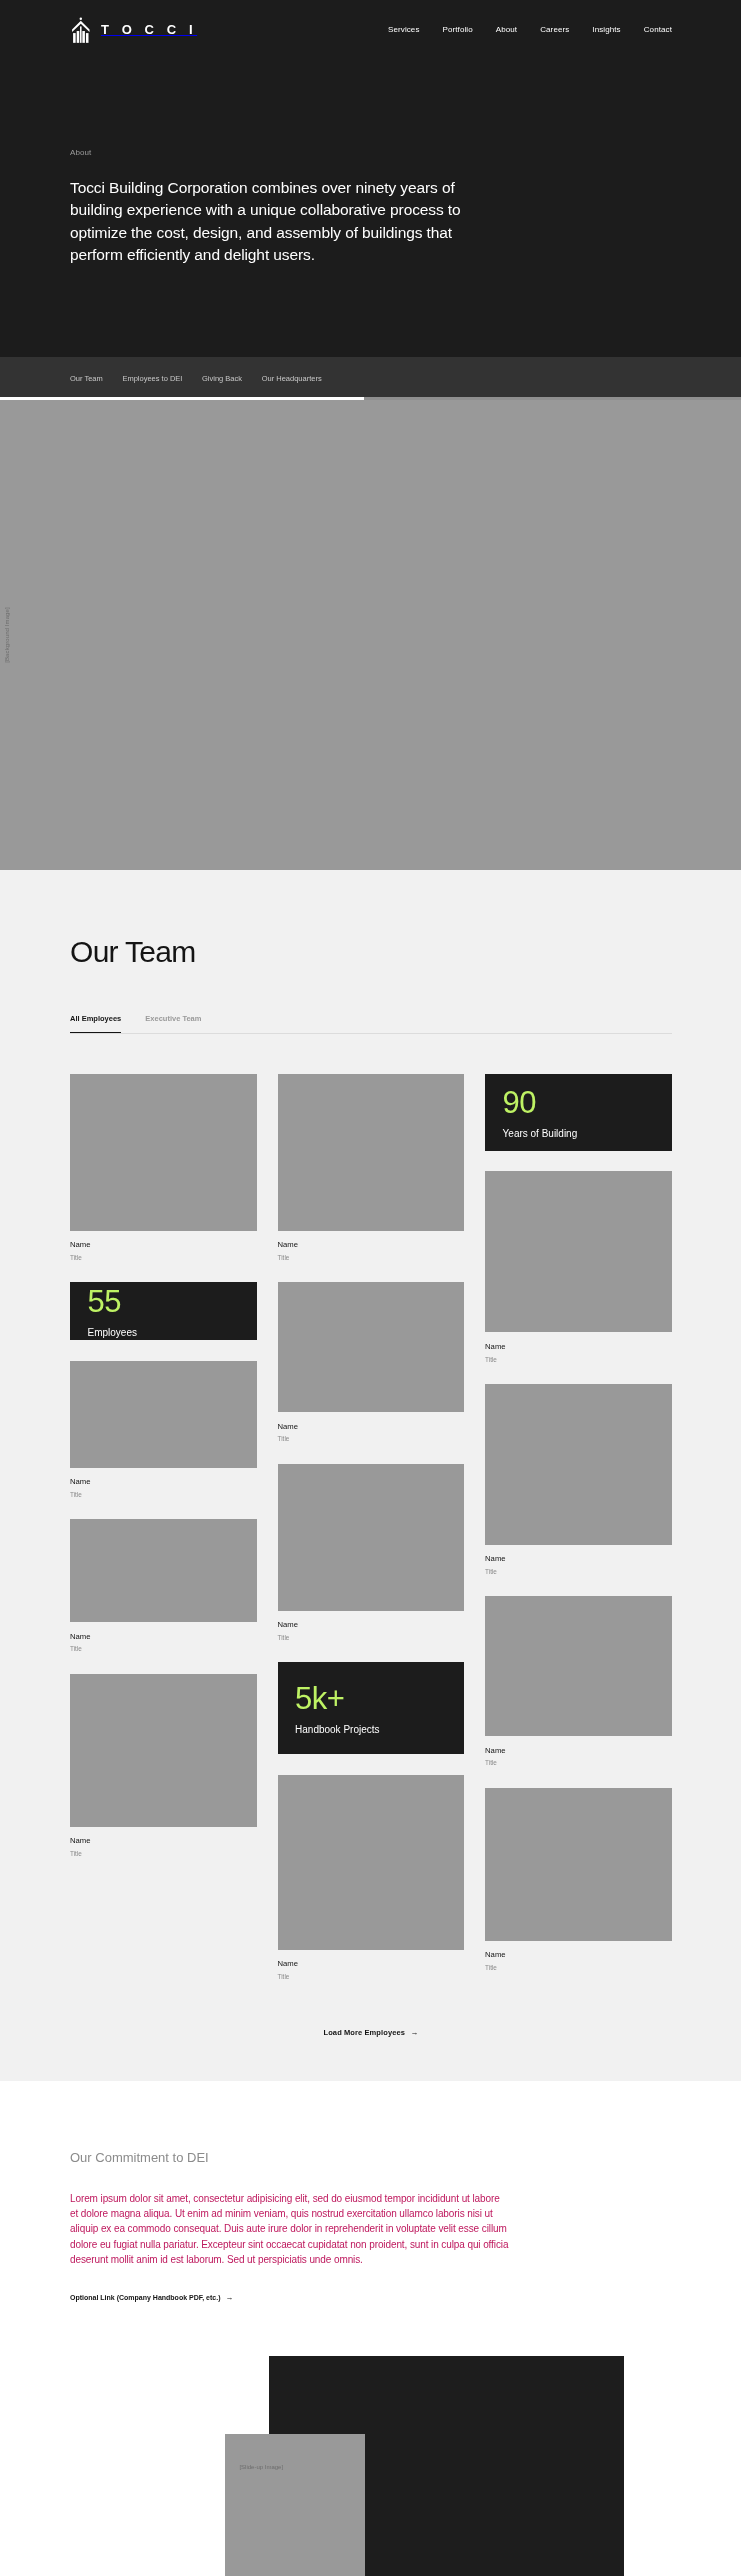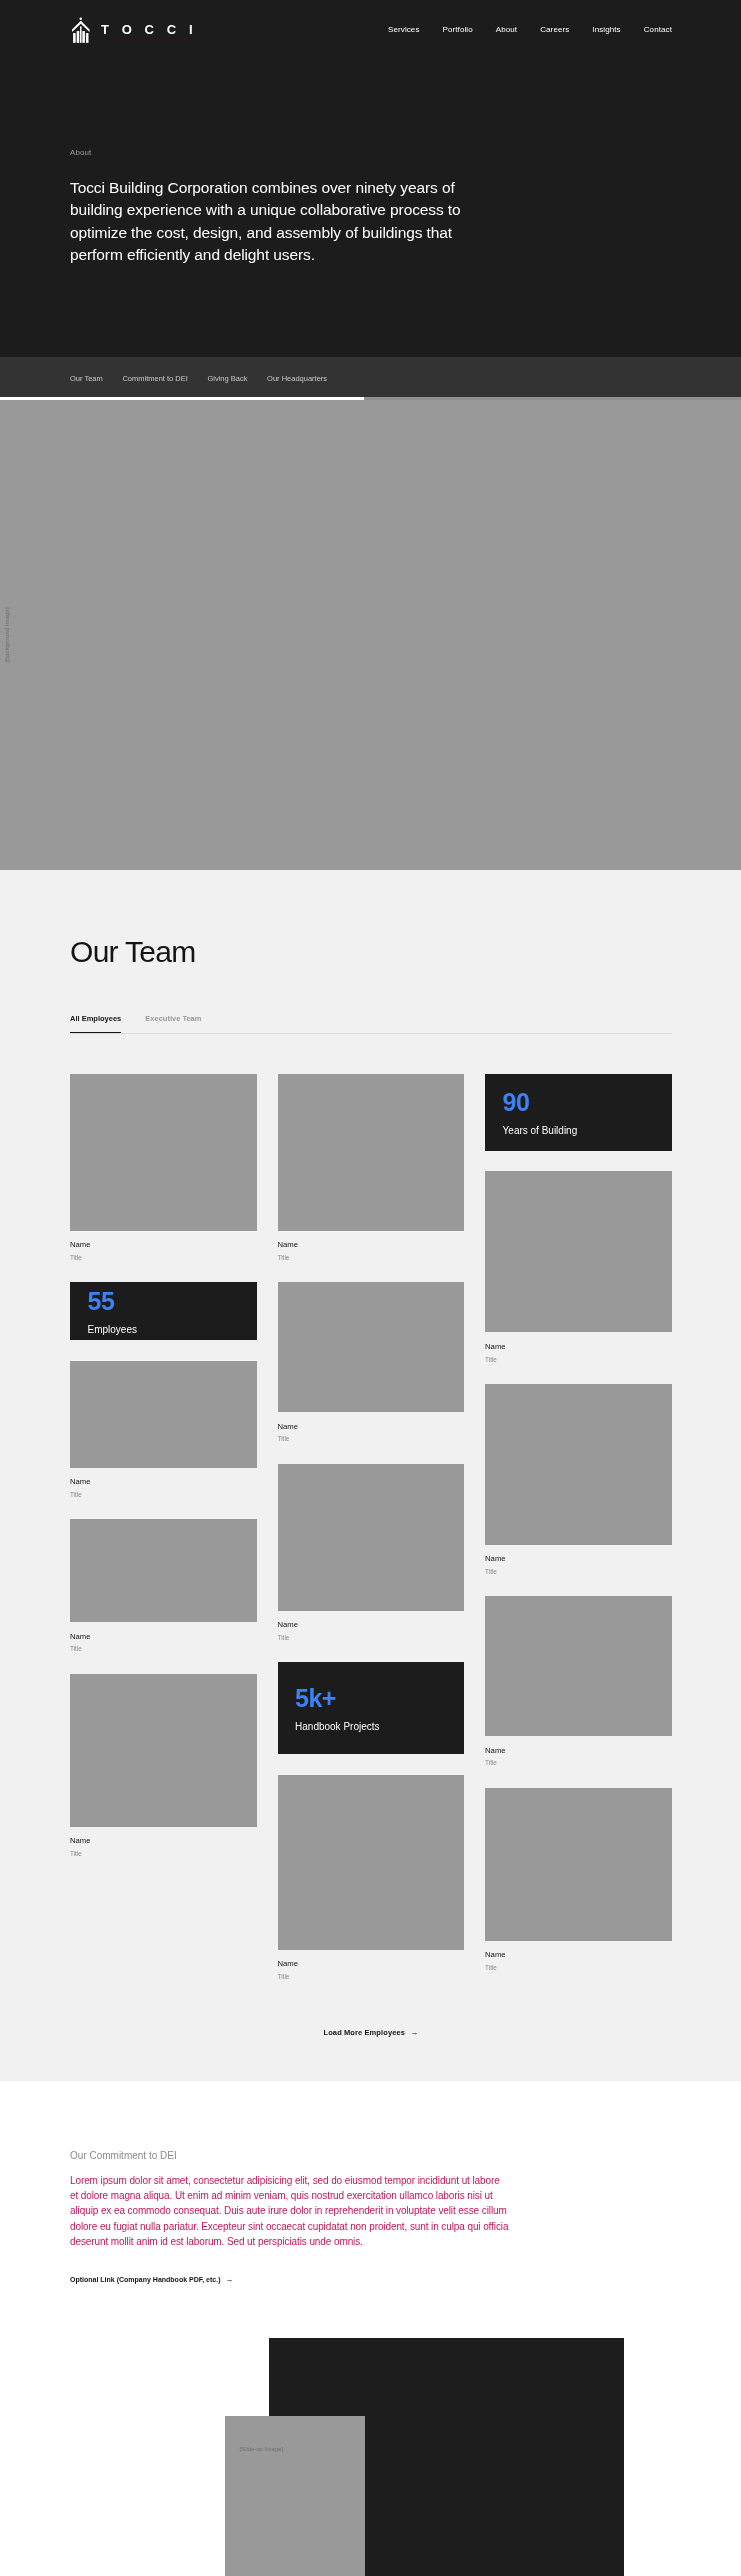--- a/index.html
+++ b/index.html
@@ -185,24 +185,24 @@
 
   .stat {
     background: #1c1c1c;
     width: 100%;
     padding: 21.6px 17.5px 19.6px 17.5px;
     display: flex;
     flex-direction: column;
     justify-content: center;
   }
   .stat-value {
-    color: #3b82f6;
-    font-size: 25px;
+    color: #bef264;
+    font-size: 31px;
     line-height: 1;
-    font-weight: 700;
+    font-weight: 400;
     letter-spacing: -0.5px;
   }
   .stat-label {
     color: #ffffff;
     font-size: 10px;
     margin-top: 10.3px;
     font-weight: 400;
   }
 
   .loadmore-wrap {
@@ -225,22 +225,22 @@
   }
   .arrow { font-size: 7.7px; line-height: 1; }
 
   
   .dei {
     background: #ffffff;
     padding: 69px 70px 0 70px;
   }
   .dei-eyebrow {
     color: #8b8b8b;
-    font-size: 10px;
-    margin-bottom: 12px;
+    font-size: 13px;
+    margin-bottom: 26px;
   }
   .dei-body {
     font-size: 10px;
     line-height: 1.52;
     color: #be185d;
     max-width: 440px;
     letter-spacing: -0.1px;
   }
   .dei-link {
     display: inline-flex;
@@ -315,21 +315,21 @@
 
   <div class="hero-body">
     <div class="eyebrow">About</div>
     <p class="hero-lede">Tocci Building Corporation combines over ninety years of building experience with a unique collaborative process to optimize the cost, design, and assembly of buildings that perform efficiently and delight users.</p>
   </div>
 </header>
 
 <nav class="subnav">
   <div class="subnav-items">
     <a href="#">Our Team</a>
-    <a href="#">Commitment to DEI</a>
+    <a href="#">Employees to DEI</a>
     <a href="#">Giving Back</a>
     <a href="#">Our Headquarters</a>
   </div>
   <div class="subnav-progress">
     <span style="width: 49%;"></span>
   </div>
 </nav>
 
 <section class="bgimage">
   <span class="bgimage-label">[Background Image]</span>

